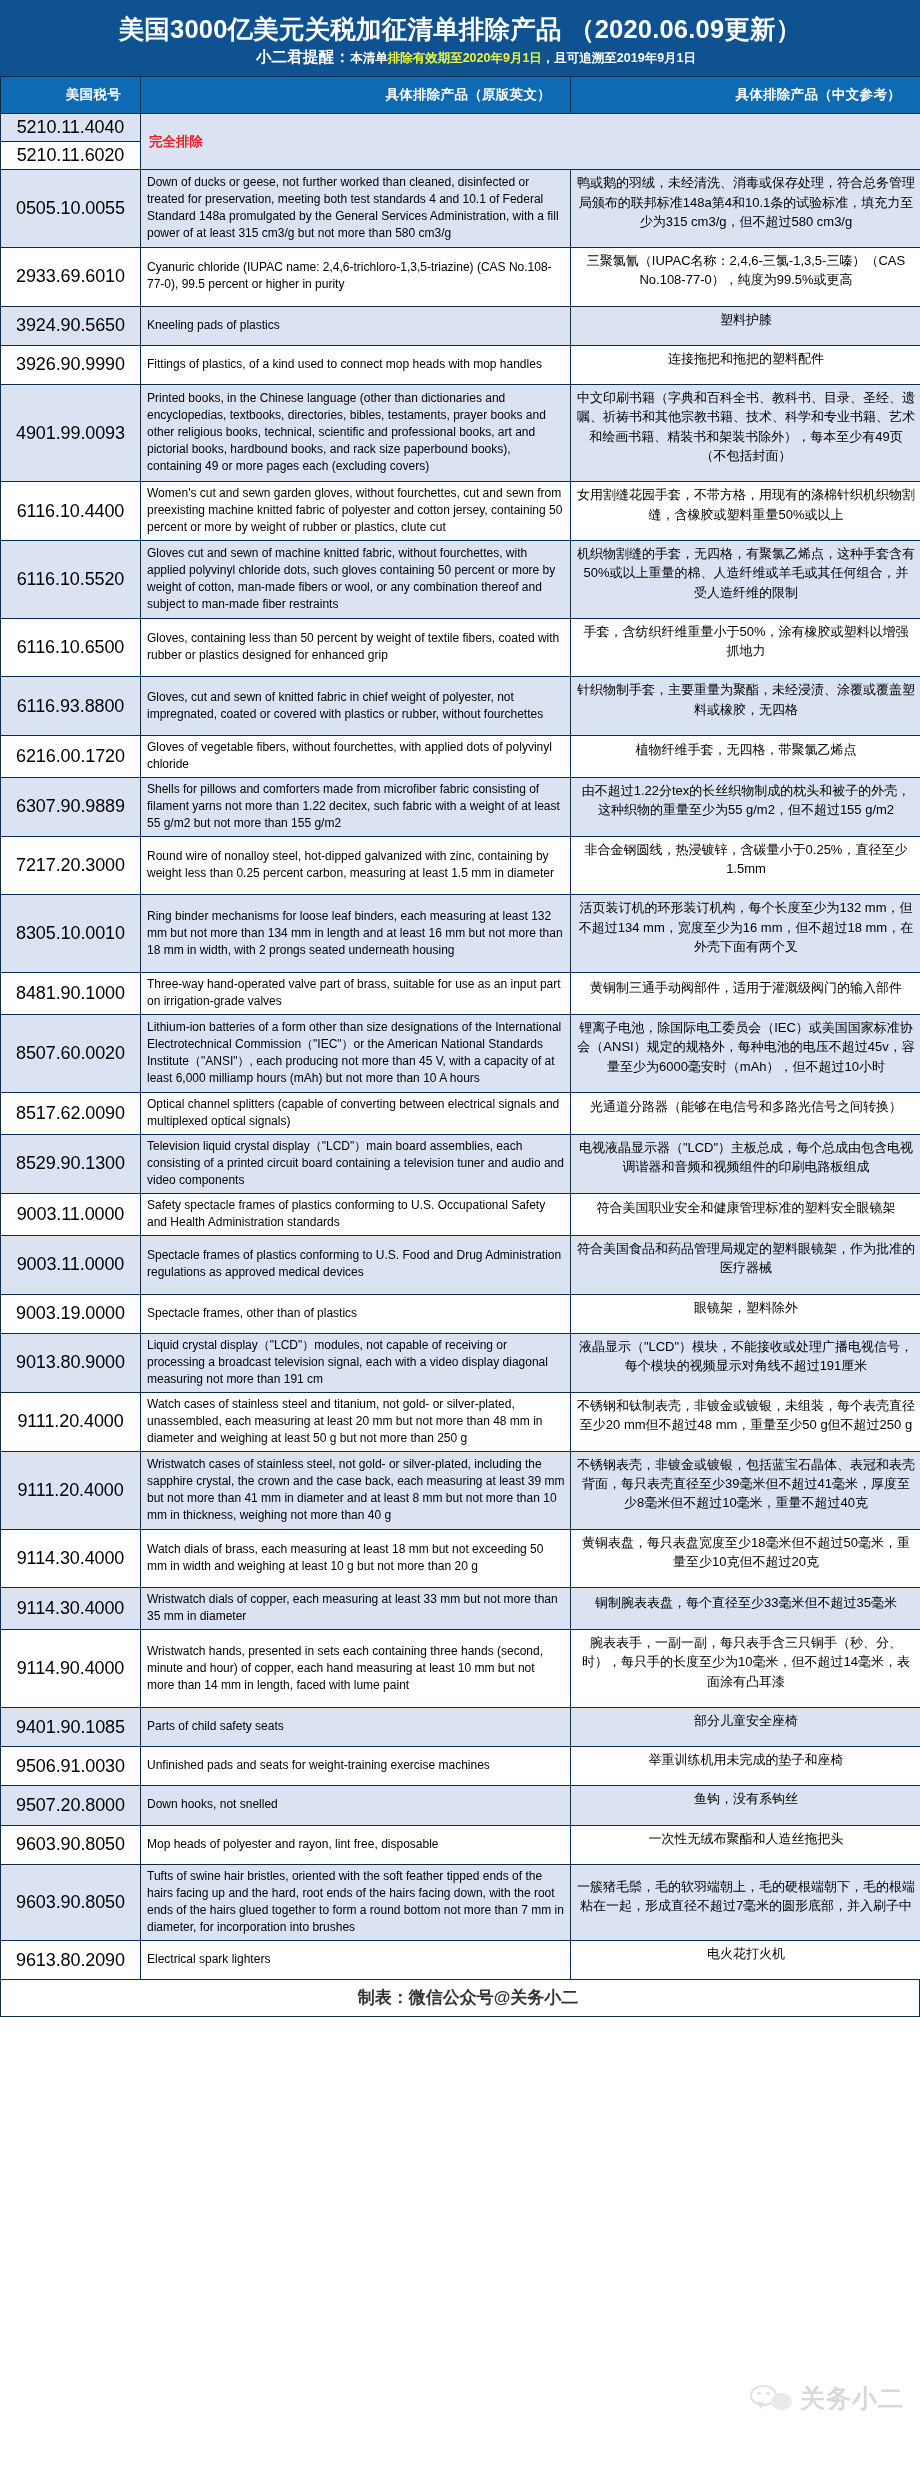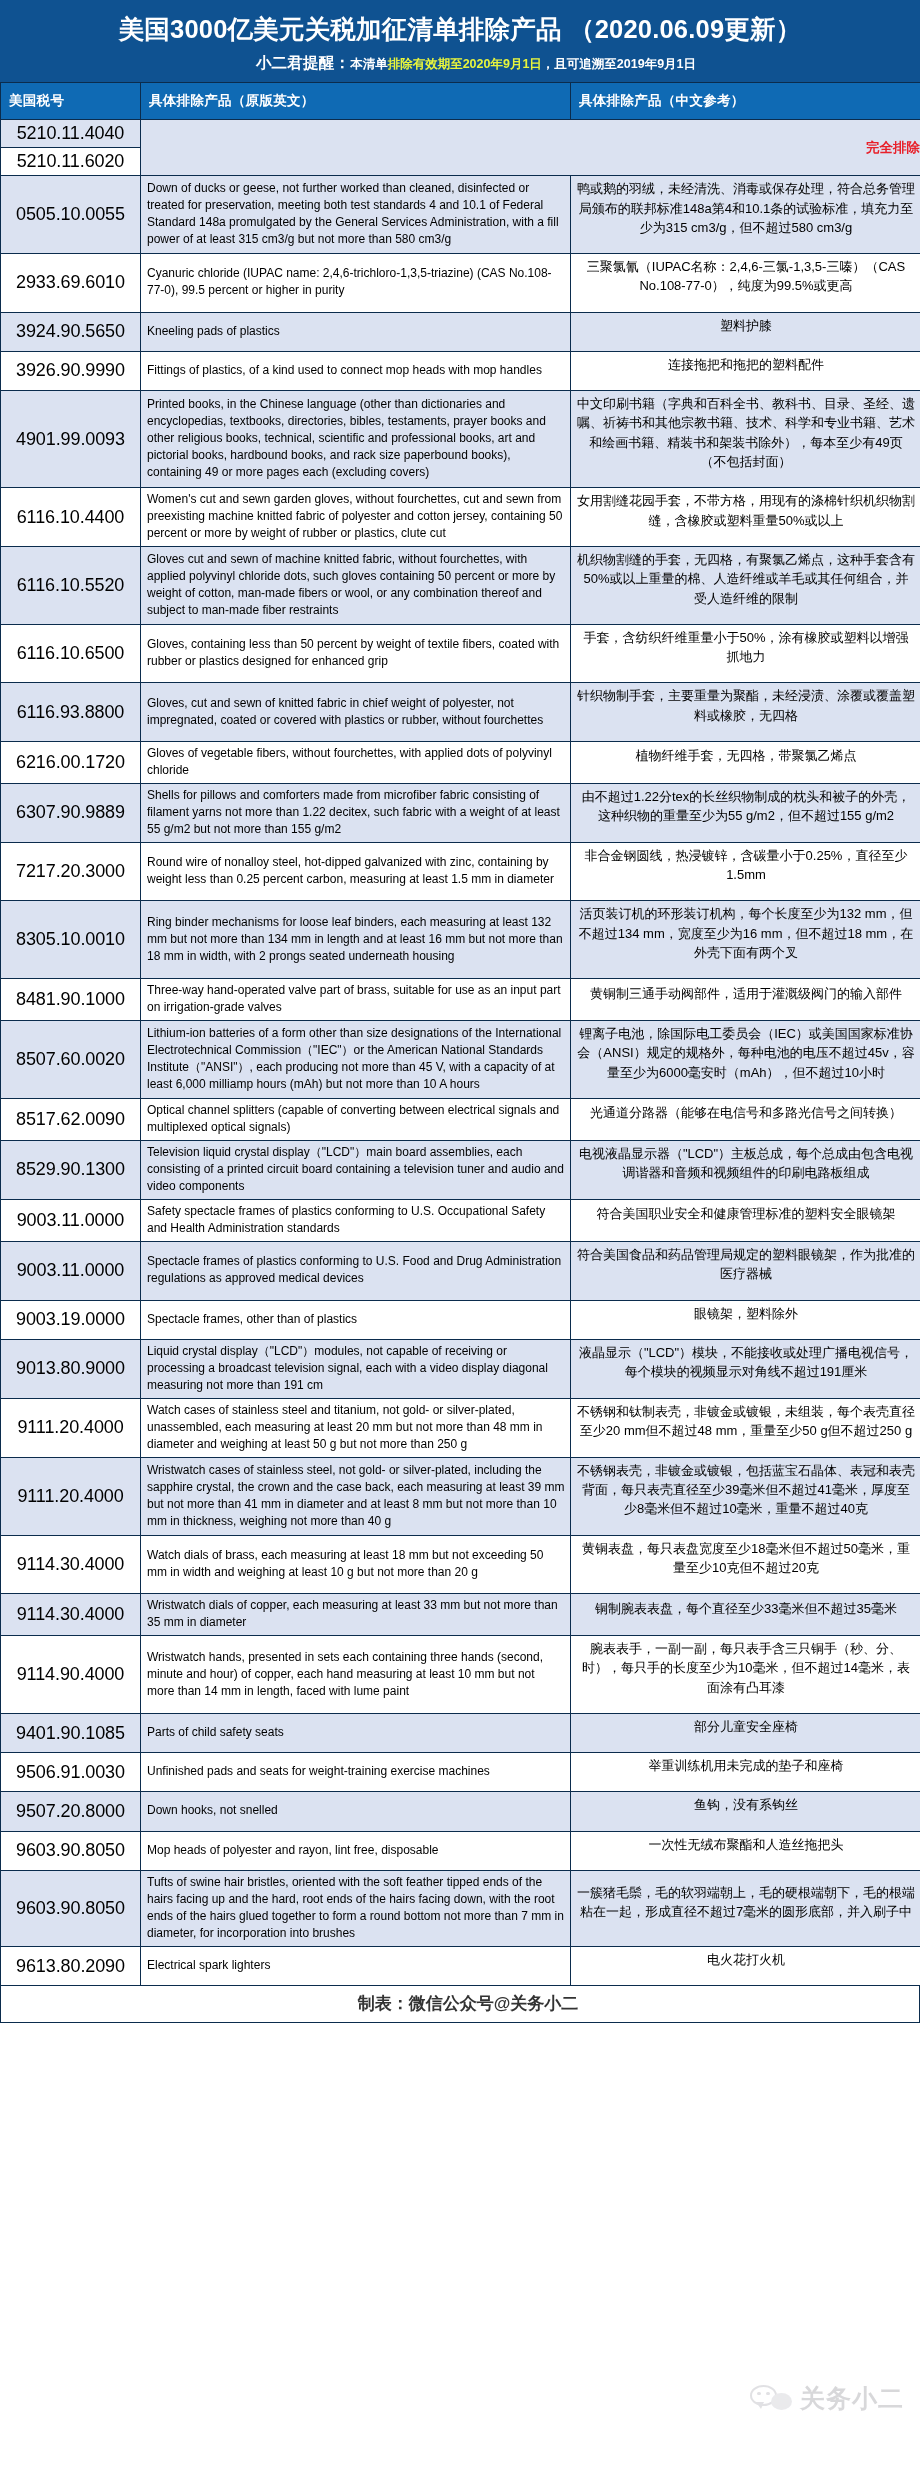--- a/index.html
+++ b/index.html
@@ -31,21 +31,21 @@
   }
   .banner-title {
     color: #ffffff;
     font-size: 25.5px;
     font-weight: bold;
     letter-spacing: 0.2px;
     line-height: 1.25;
     white-space: nowrap;
   }
   .banner-sub {
-    margin-top: 7px;
+    margin-top: 1px;
     white-space: nowrap;
     line-height: 1.2;
     padding-left: 32px;
   }
   .sub-lead {
     color: #ffffff;
     font-size: 15.5px;
     font-weight: bold;
     letter-spacing: 0.2px;
   }
@@ -70,22 +70,22 @@
   }
   table.sheet th, table.sheet td {
     border: 1px solid #0b2c4d;
     vertical-align: middle;
   }
   thead th {
     background: #0f6ab4;
     color: #ffffff;
     font-size: 13.5px;
     font-weight: bold;
-    text-align: left;
-    padding: 9px 8px;
+    text-align: right;
+    padding: 9px 19px;
     letter-spacing: 0.3px;
     border-color: #07365e;
   }
   col.c-code { width: 140px; }
   col.c-en   { width: 430px; }
   col.c-cn   { width: 350px; }
 
   td.code {
     text-align: center;
     font-size: 18px;
@@ -102,26 +102,26 @@
   td.cn {
     font-size: 13px;
     padding: 3px 5px 16px 6px;
     line-height: 1.48;
     text-align: center;
   }
   tr.alt td { background: #dbe2f1; }
   tr.plain td { background: #ffffff; }
 
   td.fullspan {
-    text-align: right;
+    text-align: left;
     color: #e8202a;
     font-weight: bold;
     font-size: 13.5px;
     background: #ffffff;
-    padding: 6px 0;
+    padding: 6px 8px;
   }
 
   
   .footer {
     width: 920px;
     background: #ffffff;
     border: 1px solid #0b2c4d;
     border-top: none;
     text-align: center;
     font-size: 17px;

